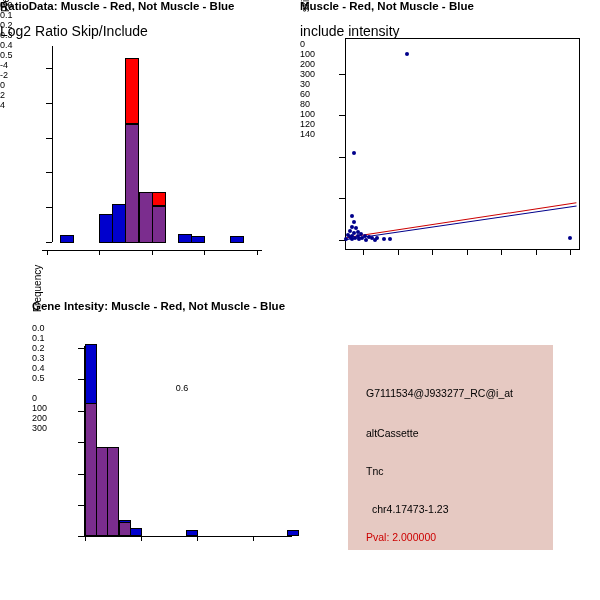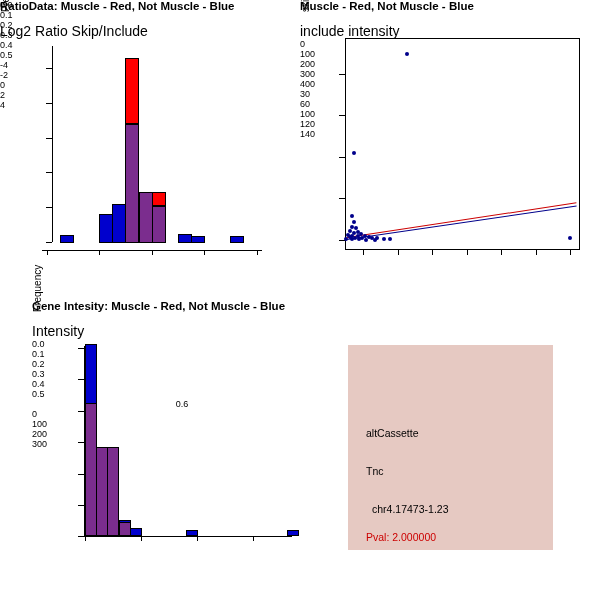--- a/index.html
+++ b/index.html
@@ -106,32 +106,32 @@
   <div class="tickh" style="left:39px;top:240px;width:6px;"></div>
   <div class="tickh" style="left:39px;top:198px;width:6px;"></div>
   <div class="tickh" style="left:39px;top:157px;width:6px;"></div>
   <div class="tickh" style="left:39px;top:115px;width:6px;"></div>
   <div class="tickh" style="left:39px;top:74px;width:6px;"></div>
 
   <div class="tick-label" style="left:31px;top:234px;">0</div>
   <div class="tick-label" style="left:20px;top:192px;">100</div>
   <div class="tick-label" style="left:20px;top:151px;">200</div>
   <div class="tick-label" style="left:20px;top:109px;">300</div>
-  <div class="tick-label" style="left:20px;top:68px;">400</div>
 
   <div class="tick" style="left:63px;top:250px;height:5px;"></div>
   <div class="tick" style="left:98px;top:250px;height:5px;"></div>
   <div class="tick" style="left:132px;top:250px;height:5px;"></div>
   <div class="tick" style="left:167px;top:250px;height:5px;"></div>
   <div class="tick" style="left:201px;top:250px;height:5px;"></div>
   <div class="tick" style="left:236px;top:250px;height:5px;"></div>
   <div class="tick" style="left:270px;top:250px;height:5px;"></div>
 
   <div class="tick-label" style="left:57px;top:258px;">30</div>
   <div class="tick-label" style="left:126px;top:258px;">60</div>
+  <div class="tick-label" style="left:161px;top:258px;">80</div>
   <div class="tick-label" style="left:192px;top:258px;">100</div>
   <div class="tick-label" style="left:227px;top:258px;">120</div>
   <div class="tick-label" style="left:261px;top:258px;">140</div>
 
   <div class="regline" style="left:47px;top:237px;width:232px;background:#cc0000;transform:rotate(-8.6deg);"></div>
   <div class="regline" style="left:47px;top:239px;width:232px;background:#00008b;transform:rotate(-8.3deg);"></div>
 
   <div class="pt" style="left:105px;top:52px;width:4px;height:4px;"></div>
   <div class="pt" style="left:52px;top:151px;width:4px;height:4px;"></div>
   <div class="pt" style="left:50px;top:214px;width:4px;height:4px;"></div>
@@ -161,21 +161,20 @@
   <div class="pt" style="left:88px;top:237px;width:4px;height:4px;"></div>
   <div class="pt" style="left:268px;top:236px;width:4px;height:4px;"></div>
 </div>
 
 <div class="panel" style="left:0;top:300px;width:300px;height:300px;margin-left:32px;">
 
   <div class="title" style="left:10px;top:14px;">Gene Intesity: Muscle - Red, Not Muscle - Blue</div>
 
   <div class="vlabel" style="left:14px;top:165px;">Frequency</div>
 
-  <div class="axis-label" style="left:112px;top:268px;">Intensity</div>
 
   <div class="axisline" style="left:52px;top:46px;width:1px;height:190px;"></div>
 
   <div class="axisline" style="left:46px;top:236px;width:214px;height:1px;"></div>
 
   <div class="tickh" style="left:46px;top:236px;width:6px;"></div>
   <div class="tickh" style="left:46px;top:205px;width:6px;"></div>
   <div class="tickh" style="left:46px;top:174px;width:6px;"></div>
   <div class="tickh" style="left:46px;top:142px;width:6px;"></div>
   <div class="tickh" style="left:46px;top:111px;width:6px;"></div>
@@ -208,17 +207,18 @@
   <div class="bar" style="left:154px;top:230px;width:12px;height:6px;background:#0000cd;"></div>
   <div class="bar" style="left:255px;top:230px;width:12px;height:6px;background:#0000cd;"></div>
 
   <div class="bar" style="left:53px;top:103px;width:12px;height:133px;background:#7b2d8e;"></div>
   <div class="bar" style="left:64px;top:147px;width:12px;height:89px;background:#7b2d8e;"></div>
   <div class="bar" style="left:75px;top:147px;width:12px;height:89px;background:#7b2d8e;"></div>
   <div class="bar" style="left:87px;top:222px;width:12px;height:14px;background:#7b2d8e;"></div>
 </div>
 
 <div class="infobox" style="left:348px;top:345px;width:205px;height:205px;">
+  <div class="info-text" style="left:18px;top:42px;">G7111534@J933277_RC@i_at</div>
   <div class="info-text" style="left:18px;top:82px;">altCassette</div>
   <div class="info-text" style="left:18px;top:120px;">Tnc</div>
   <div class="info-text" style="left:24px;top:158px;">chr4.17473-1.23</div>
   <div class="info-pval" style="left:18px;top:186px;">Pval: 2.000000</div>
 </div>
 
 </body></html>

